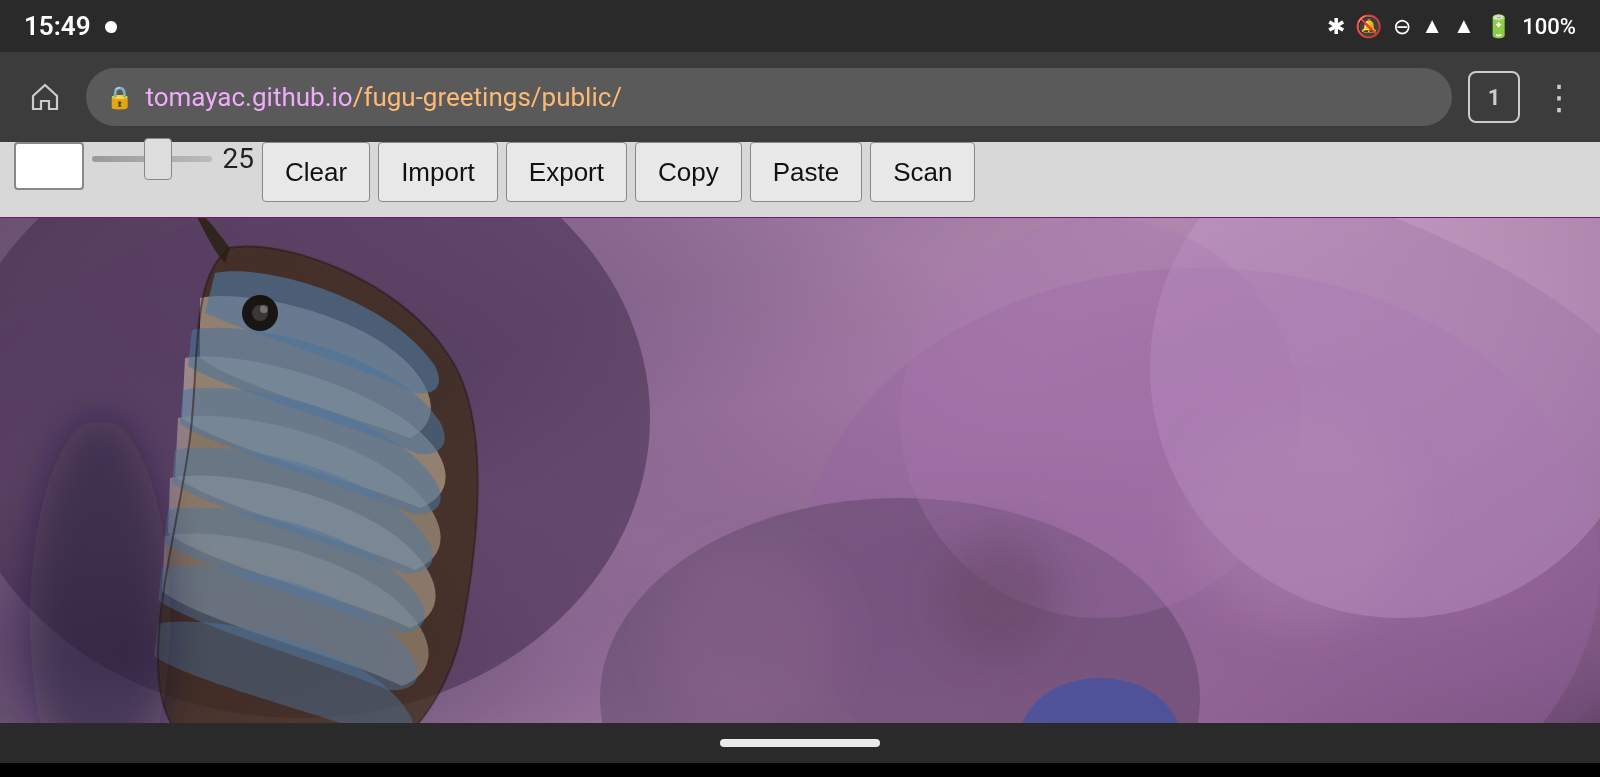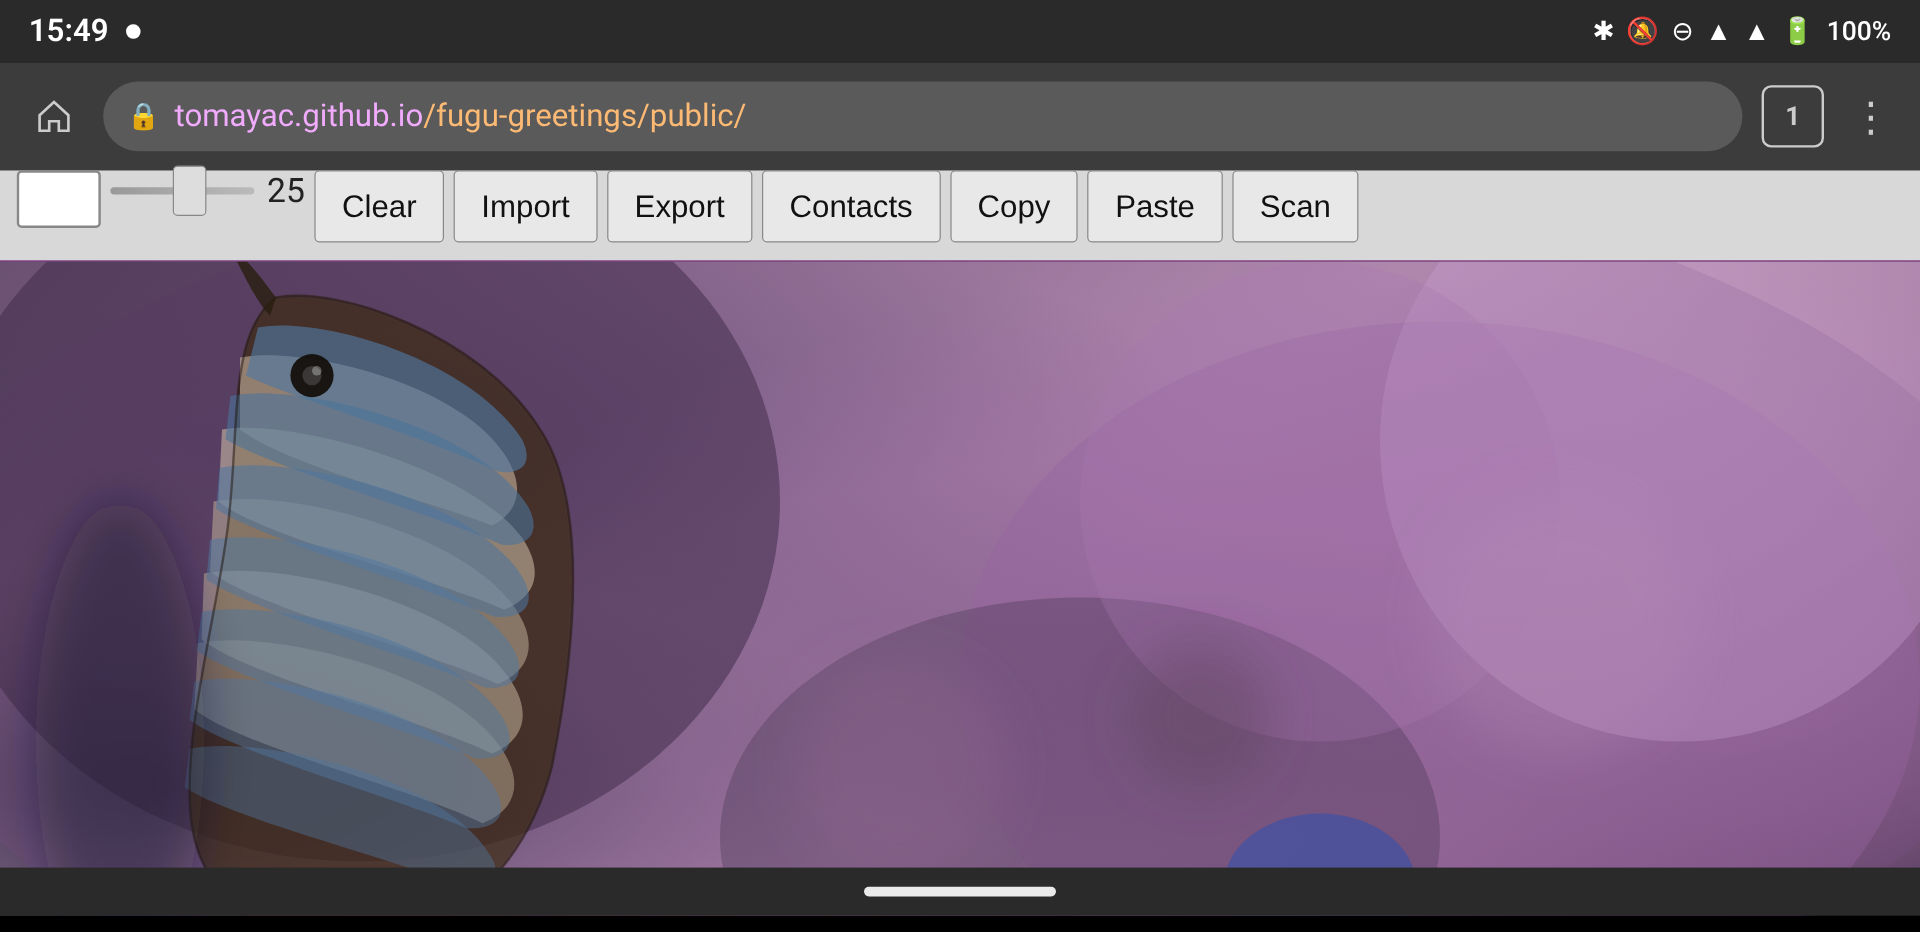--- a/index.html
+++ b/index.html
@@ -237,21 +237,20 @@
   <div class="color-swatch"></div>
   <div class="slider-container">
     <div class="slider-track">
       <div class="slider-thumb"></div>
     </div>
     <span class="slider-value">25</span>
   </div>
   <button class="tool-btn">Clear</button>
   <button class="tool-btn">Import</button>
   <button class="tool-btn">Export</button>
-  <button class="tool-btn">Contacts</button>
   <button class="tool-btn">Copy</button>
   <button class="tool-btn">Paste</button>
   <button class="tool-btn">Scan</button>
 </div>
 
 <div class="canvas-area">
   <div class="fish-bg">
     <svg class="fish-svg" viewBox="0 0 1600 545" preserveAspectRatio="xMidYMid slice" xmlns="http://www.w3.org/2000/svg">
 
       <ellipse cx="800" cy="300" rx="900" ry="400" fill="rgba(120,80,130,0.3)"></ellipse>

